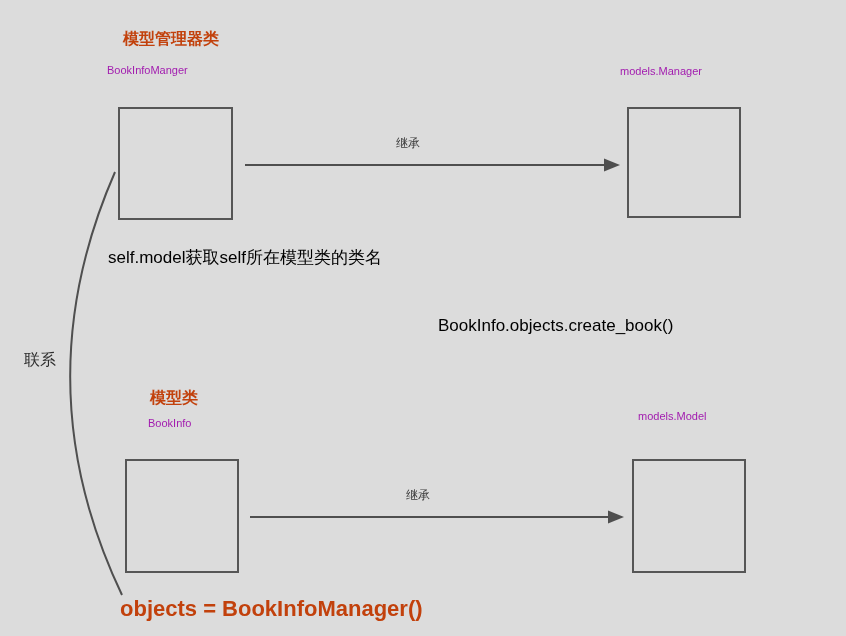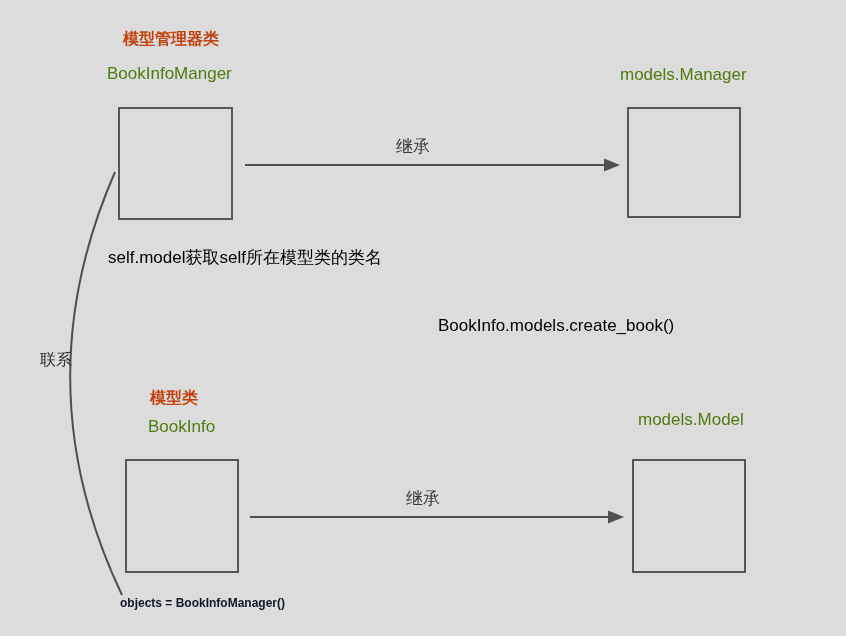--- a/index.html
+++ b/index.html
@@ -10,49 +10,49 @@
     width: 846px;
     height: 636px;
     position: relative;
     background: #dcdcdc;
     font-family: "Liberation Sans", "DejaVu Sans", sans-serif;
     color: #2e2e2e;
     overflow: hidden;
   }
   .abs { position: absolute; }
   .class-label {
-    font-size: 17px;
-    color: #4d7c0f;
+    font-size: 11px;
+    color: #a21caf;
     white-space: nowrap;
   }
   .red-heading {
     font-size: 16px;
     font-weight: bold;
     color: #c2410c;
     white-space: nowrap;
   }
   .note {
     font-size: 17px;
     color: #000000;
     white-space: nowrap;
   }
   .arrow-label {
-    font-size: 17px;
+    font-size: 12px;
     color: #3a3a3a;
     white-space: nowrap;
   }
   .curve-label {
     font-size: 16px;
     color: #2e2e2e;
     white-space: nowrap;
   }
   .red-annotation {
-    font-size: 12px;
+    font-size: 22px;
     font-weight: bold;
-    color: #0f172a;
+    color: #c2410c;
     white-space: nowrap;
   }
   .class-box {
     position: absolute;
     border: 2px solid #565656;
     background: transparent;
     box-sizing: border-box;
   }
   svg.overlay {
     position: absolute;
@@ -88,23 +88,23 @@
 <div class="abs class-label" style="left:620px; top:65px;">models.Manager</div>
 
 <div class="class-box" style="left:118px; top:107px; width:115px; height:113px;"></div>
 
 <div class="class-box" style="left:627px; top:107px; width:114px; height:111px;"></div>
 
 <div class="abs arrow-label" style="left:396px; top:135px;">继承</div>
 
 <div class="abs note" style="left:108px; top:246px;">self.model获取self所在模型类的类名</div>
 
-<div class="abs note" style="left:438px; top:316px;">BookInfo.models.create_book()</div>
+<div class="abs note" style="left:438px; top:316px;">BookInfo.objects.create_book()</div>
 
-<div class="abs curve-label" style="left:24px; top:350px;margin-left:16px;">联系</div>
+<div class="abs curve-label" style="left:24px; top:350px;">联系</div>
 
 <div class="abs red-heading" style="left:150px; top:388px;">模型类</div>
 
 <div class="abs class-label" style="left:148px; top:417px;">BookInfo</div>
 
 <div class="abs class-label" style="left:638px; top:410px;">models.Model</div>
 
 <div class="class-box" style="left:125px; top:459px; width:114px; height:114px;"></div>
 
 <div class="class-box" style="left:632px; top:459px; width:114px; height:114px;"></div>

